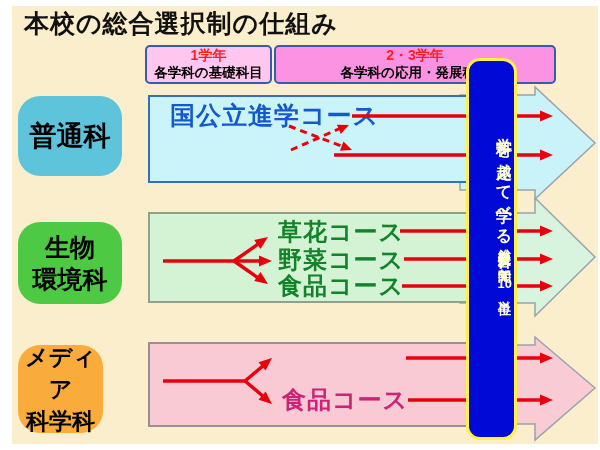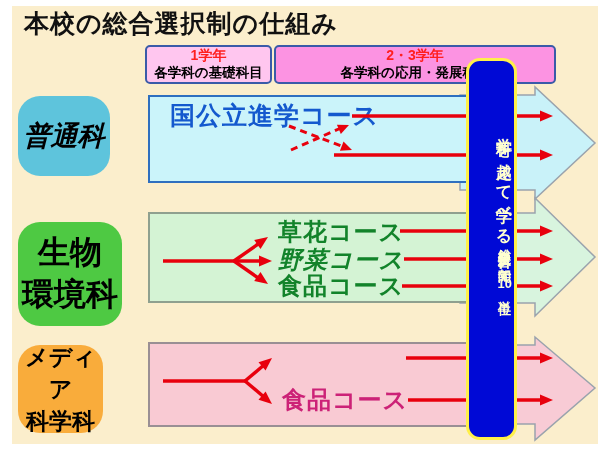--- a/index.html
+++ b/index.html
@@ -24,22 +24,22 @@
   #connectors{z-index:4;}
   .course-box{position:absolute;z-index:2;box-sizing:border-box;border-style:solid;border-width:2px;}
   .course-box.b0{left:148px;top:95px;width:320px;height:88px;background:var(--courseboxfills0);border-color:var(--courseboxborders0);}
   .course-box.b1{left:148px;top:212px;width:320px;height:91px;background:var(--courseboxfills1);border-color:var(--courseboxborders1);}
   .course-box.b2{left:148px;top:342px;width:320px;height:85px;background:var(--courseboxfills2);border-color:var(--courseboxborders2);}
   .course-label{position:absolute;z-index:3;font-weight:bold;white-space:nowrap;line-height:1;letter-spacing:1px;}
   .c0{color:var(--coursetextcolors0);font-size:25px;}
   .c1{color:var(--coursetextcolors1);font-size:24px;}
   .c2{color:var(--coursetextcolors2);font-size:24px;}
   .dept{position:absolute;z-index:5;border-radius:22px;display:flex;flex-direction:column;align-items:center;justify-content:center;color:#000;font-weight:bold;text-align:center;}
-  .dept.d0{left:18px;top:96px;width:92px;height:80px;background:var(--deptfills0);font-size:27px;font-style:italic;}
-  .dept.d1{left:18px;top:222px;width:104px;height:104px;background:var(--deptfills1);font-size:32px;line-height:1.3;}
+  .dept.d0{left:18px;top:96px;width:104px;height:80px;background:var(--deptfills0);font-size:27px;}
+  .dept.d1{left:18px;top:222px;width:104px;height:82px;background:var(--deptfills1);font-size:25px;line-height:1.3;}
   .dept.d2{left:18px;top:345px;width:85px;height:88px;background:var(--deptfills2);font-size:23px;line-height:1.4;}
   .hbox{position:absolute;z-index:5;box-sizing:border-box;border:2.5px solid var(--hBorder);border-radius:5px;display:flex;flex-direction:column;align-items:center;justify-content:center;line-height:1.25;font-weight:bold;}
   .hbox.h1{left:145px;top:45px;width:127px;height:39px;background:var(--h1);}
   .hbox.h2{left:274px;top:45px;width:282px;height:39px;background:var(--h2);}
   .hbox .yr{color:var(--hYear);font-size:14px;}
   .hbox .sub{color:#000;font-size:13.5px;}
   .banner{position:absolute;z-index:6;left:466px;top:58px;width:51px;height:382px;box-sizing:border-box;background:var(--bannerFill);border:3px solid var(--bannerBorder);border-radius:14px;writing-mode:vertical-rl;display:flex;color:var(--bannerText);font-weight:bold;padding-top:64px;}
   .vcol{display:block;}
   .vcol.big{font-size:16px;letter-spacing:2.5px;margin-left:2px;}
   .vcol.small{font-size:13px;letter-spacing:1.5px;margin-right:1px;}
@@ -60,21 +60,21 @@
     <polygon class="bigp" style="fill:var(--bigarrowfills1)" points="460,213 535,213 535,198 595,257 535,316 535,303 460,303"></polygon>
     <polygon class="bigp" style="fill:var(--bigarrowfills2)" points="460,345 535,345 535,337 595,388 535,440 535,424 460,424"></polygon>
   </svg>
 
   <div class="course-box b0"></div>
   <div class="course-box b1"></div>
   <div class="course-box b2"></div>
 
   <div class="course-label c0 abs" style="left:170px;top:103px;">国公立進学コース</div>
   <div class="course-label c1 abs" style="left:278px;top:220px;">草花コース</div>
-  <div class="course-label c1 abs" style="left:278px;top:248px;font-style:italic;">野菜コース</div>
+  <div class="course-label c1 abs" style="left:278px;top:248px;">野菜コース</div>
   <div class="course-label c1 abs" style="left:278px;top:274px;">食品コース</div>
   <div class="course-label c2 abs" style="left:282px;top:388px;">食品コース</div>
 
   <svg id="connectors" class="layer">
 
     <line class="red-line" x1="352" y1="116" x2="543" y2="116"></line>
     <polygon class="red-head" points="0,0 -13,-5.5 -13,5.5" transform="translate(553,116)"></polygon>
     <line class="red-line" x1="334" y1="155" x2="543" y2="155"></line>
     <polygon class="red-head" points="0,0 -13,-5.5 -13,5.5" transform="translate(553,155)"></polygon>
 

